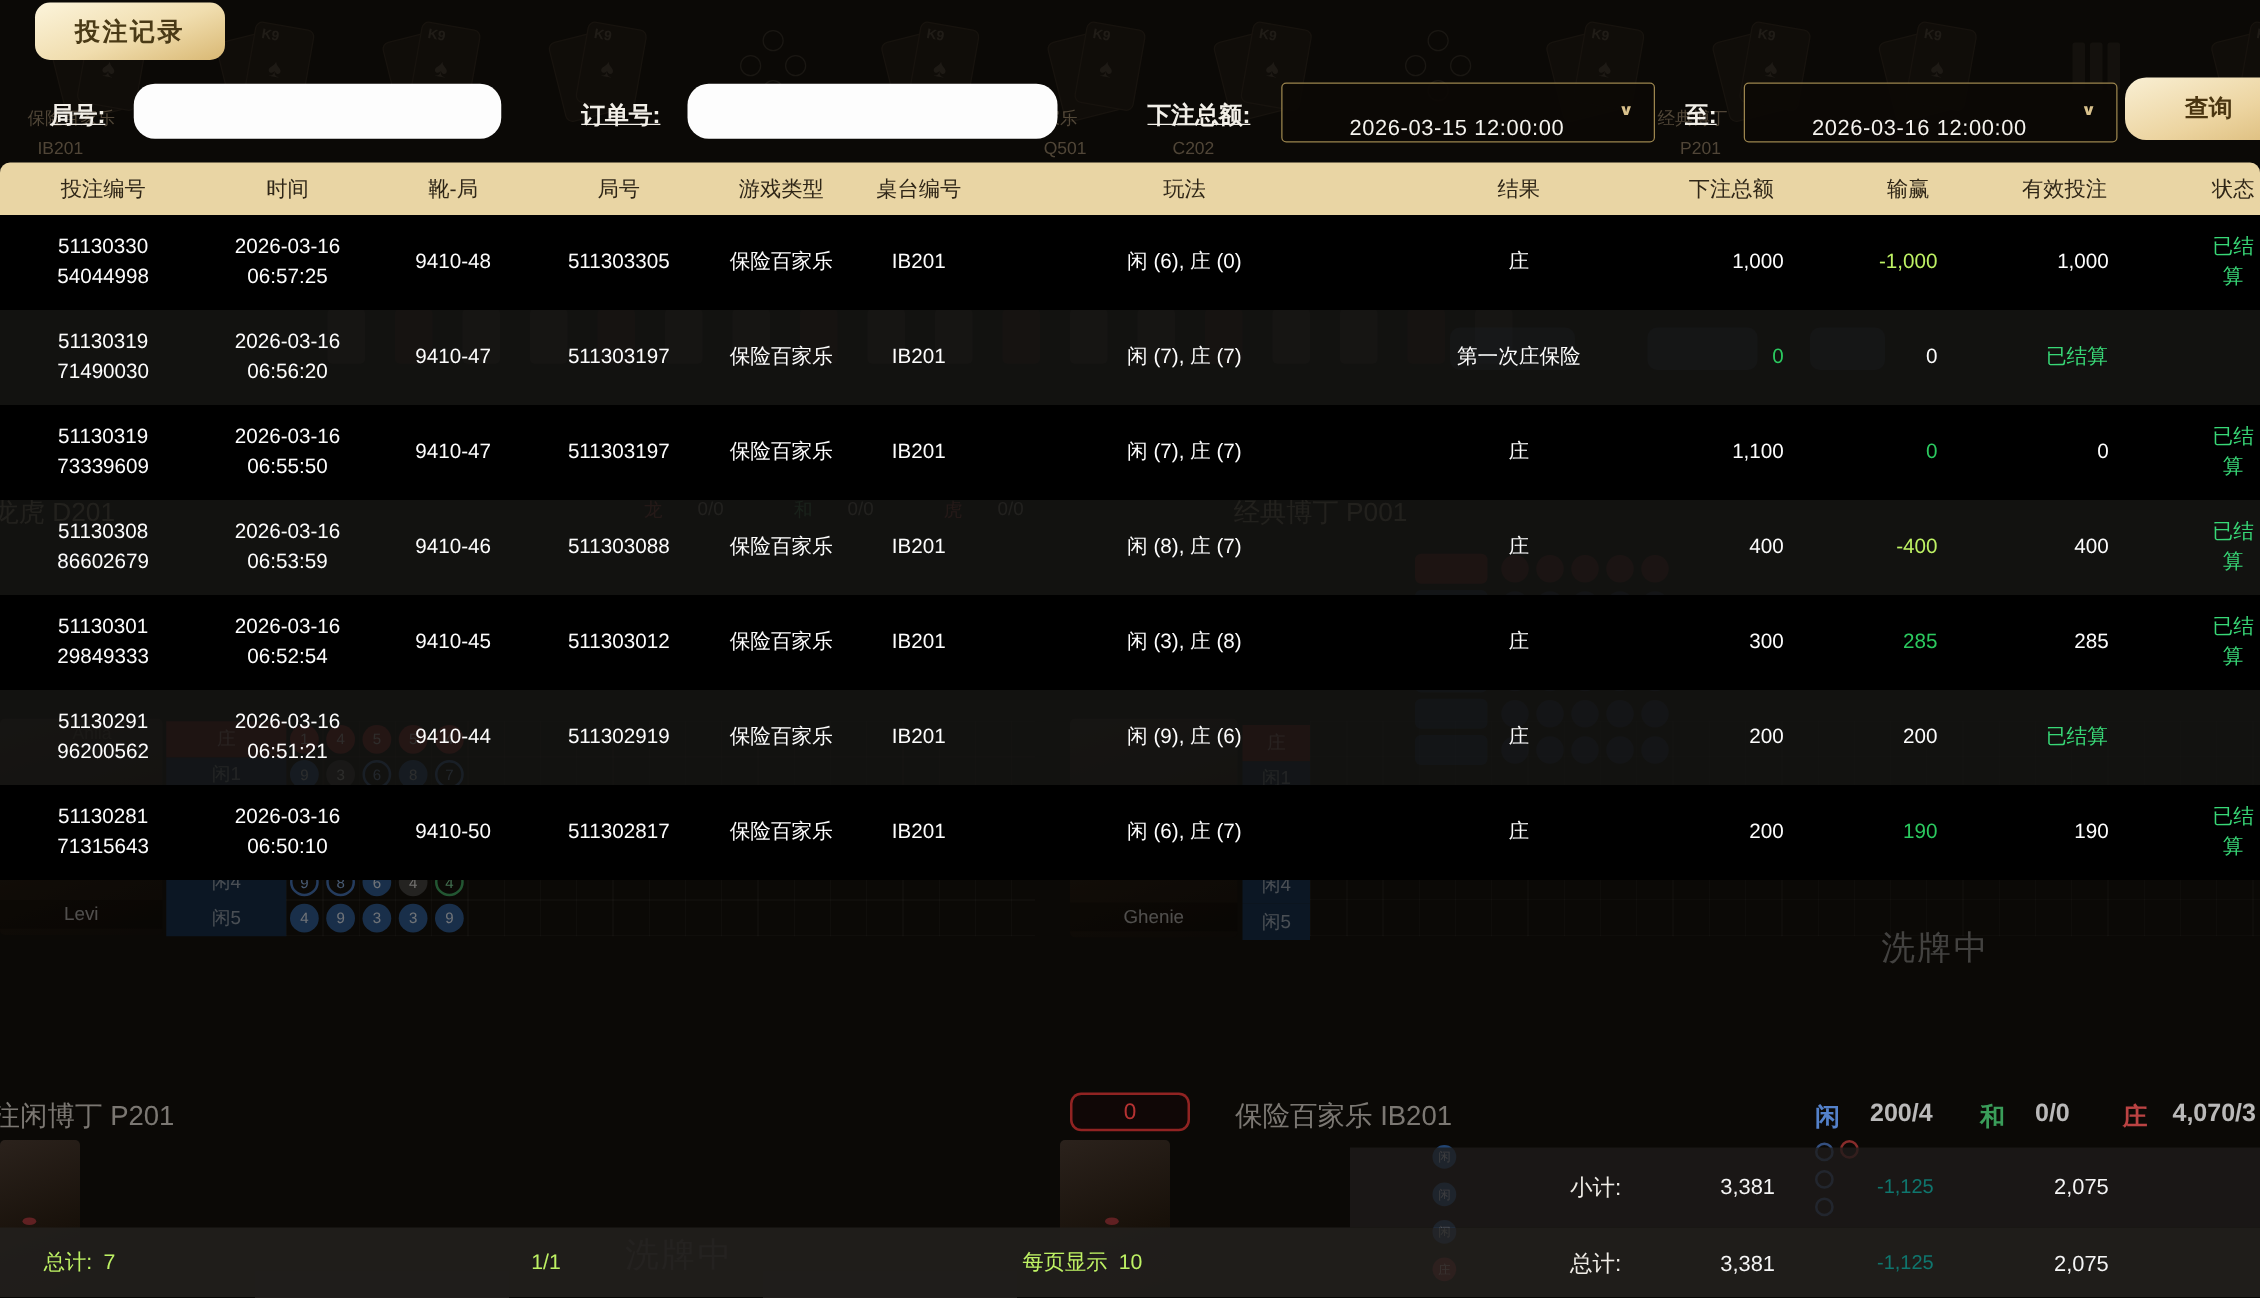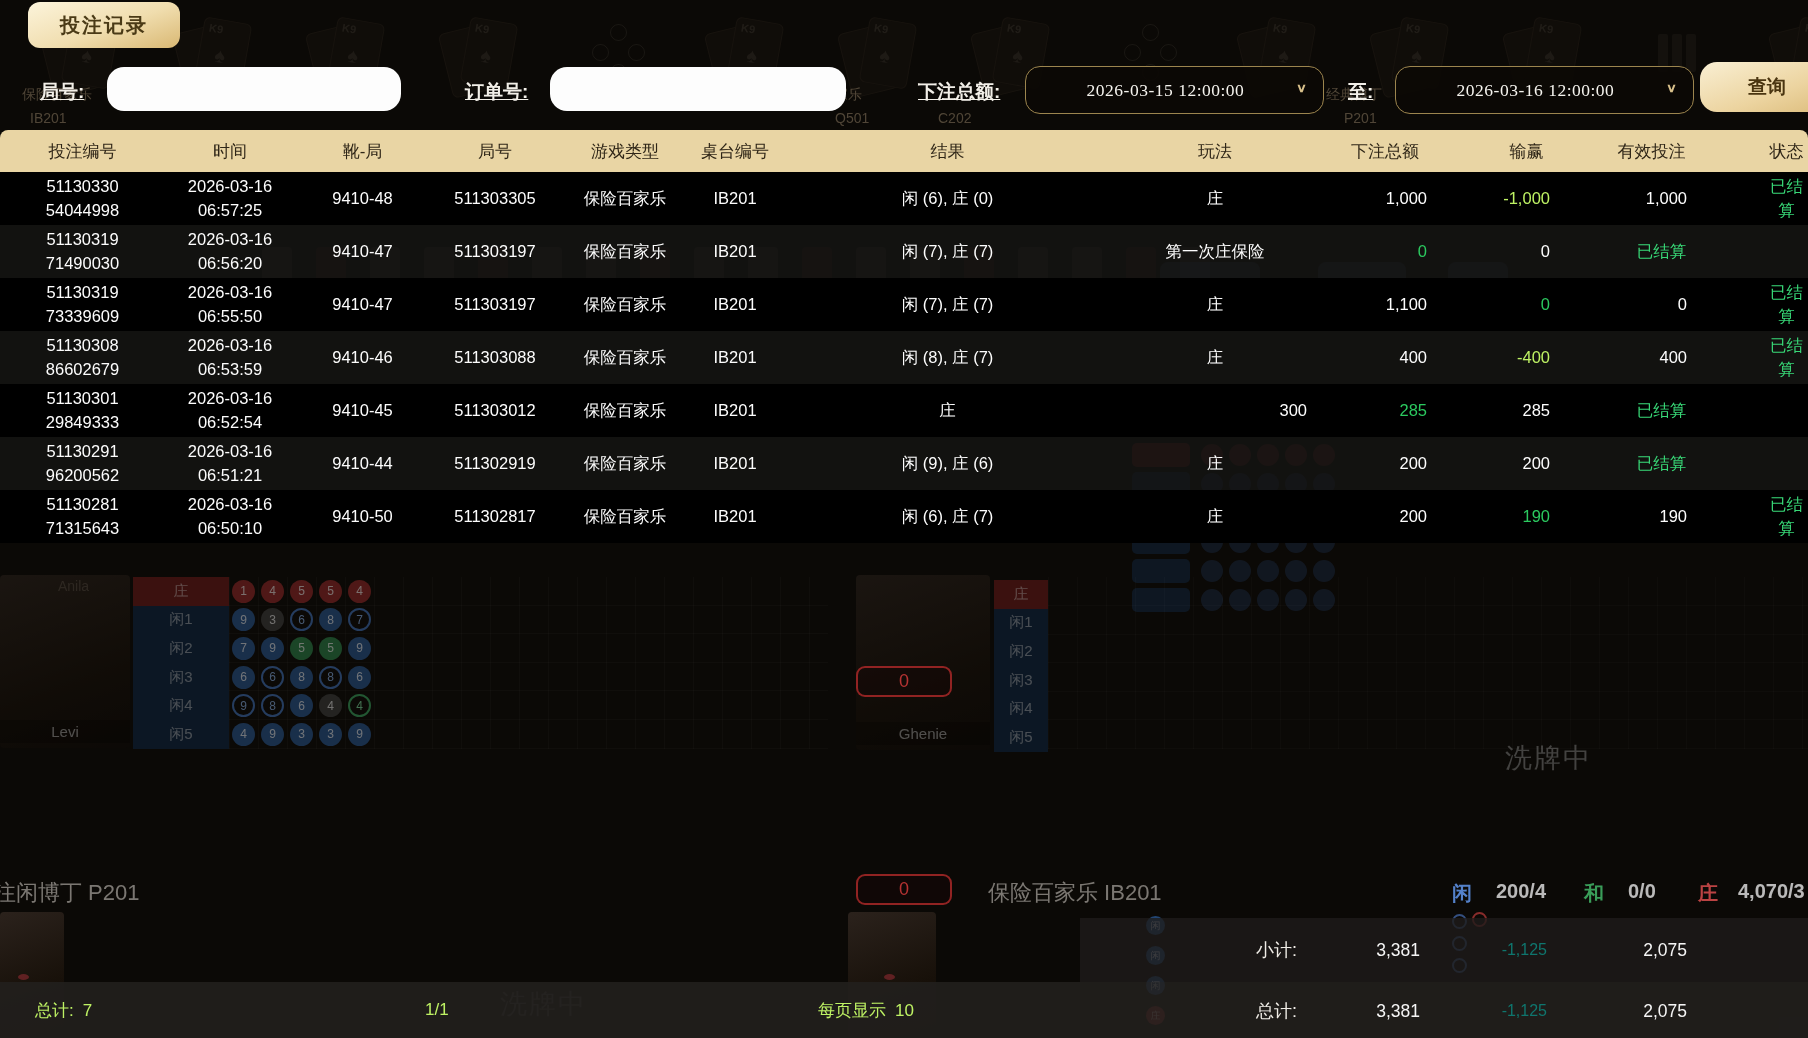--- a/index.html
+++ b/index.html
@@ -75,35 +75,35 @@
   .photoBR{left:848px;top:912px;width:88px;height:126px;}
   .lip{position:absolute;width:11px;height:6px;border-radius:50%;background:rgba(165,45,55,.5);}
   .tab{position:absolute;left:28px;top:2px;width:152px;height:46px;border-radius:12px;z-index:11;
     background:linear-gradient(160deg,#fcf4db 0%,#f0ddae 55%,#d9b873 100%);
     display:flex;align-items:center;justify-content:center;font-size:20px;font-weight:bold;color:#4a3a16;letter-spacing:2px;cursor:pointer;}
   .flabel{position:absolute;top:79px;font-size:19px;font-weight:600;color:#f2efe8;white-space:nowrap;z-index:10;text-decoration:underline;}
   .fl1{left:40px}.fl2{left:465px}.fl3{left:918px}.fl4{left:1348px}
   .txtinput{position:absolute;top:67px;width:294px;height:44px;border-radius:17px;border:none;background:#fdfdfd;
     box-sizing:border-box;padding:0 14px;font-size:17px;color:#222;z-index:10;outline:none;}
   .ti1{left:107px}.ti2{left:550px;width:296px}
-  .ddl{position:absolute;top:66px;width:297px;height:46px;border-radius:15px;border:1px solid #9c854e;
-    background:rgba(12,9,5,.92);display:flex;align-items:center;justify-content:center;z-index:10;cursor:pointer;font-family:Liberation Serif, serif;}
+  .ddl{position:absolute;top:66px;width:297px;height:46px;border-radius:4px;border:1px solid #9c854e;
+    background:rgba(12,9,5,.92);display:flex;align-items:flex-end;justify-content:center;z-index:10;cursor:pointer;}
   .dd1{left:1025px}.dd2{left:1395px}
   .ddl .val{font-size:17.5px;color:#f5f3ee;letter-spacing:.5px;margin-right:18px;}
   .chev{position:absolute;right:16px;top:12px;font-size:15px;color:#d9c18c;font-weight:bold;transform:scaleY(.8);}
   .qbtn{position:absolute;left:1700px;top:62px;width:132px;height:50px;border:none;border-radius:17px;cursor:pointer;z-index:10;
     background:linear-gradient(160deg,#f9efd3 0%,#ecd4a0 60%,#dcbc7b 100%);
     font-size:19px;font-weight:bold;color:#4a3510;text-align:left;padding-left:48px;box-sizing:border-box;
     font-family:"Liberation Sans","DejaVu Sans",sans-serif;}
   #thead{position:absolute;left:0;top:130px;width:1808px;height:42px;background:#e9d5a4;border-radius:8px 8px 0 0;z-index:10;}
   #thead,.t-row{display:grid;grid-template-columns:165px 130px 135px 130px 130px 90px 335px 200px 120px 123px 137px 113px;}
   .hcell{display:flex;align-items:center;justify-content:center;font-size:17px;color:#2f2617;box-sizing:border-box;}
   .h8{padding-left:20px}.h9{padding-left:60px}.h10{padding-left:50px}.h11{padding-left:70px}
   #tbody{position:absolute;left:0;top:172px;width:1808px;z-index:10;}
-  .t-row{height:53px;background:#000;}
+  .t-row{height:76px;background:#000;}
   .t-row.alt{background:rgba(22,21,20,.75);}
   .cell{display:flex;align-items:center;justify-content:center;font-size:16.5px;color:#fdfdfd;box-sizing:border-box;
     white-space:pre-line;text-align:center;line-height:1.45;}
   .x8,.x9,.x10{justify-content:flex-end;padding-right:8px;}
   .x11{padding-left:70px;color:#38d877;}
   .wl-red{color:#bef264;} .wl-green{color:#2bc95f;}
   
   .subband{position:absolute;left:1080px;right:0;top:918px;height:64px;background:rgba(30,28,26,.8);z-index:10;}
   .totband{position:absolute;left:1080px;right:0;top:986px;height:50px;z-index:12;}
   .sumlab{position:absolute;font-size:18px;color:#f0ede7;top:50%;transform:translateY(-50%);right:511px;}
@@ -441,22 +441,22 @@
   </div>
   <button class="qbtn">查询</button>
 
   <div id="thead">
       <div class="hcell h0">投注编号</div>
       <div class="hcell h1">时间</div>
       <div class="hcell h2">靴-局</div>
       <div class="hcell h3">局号</div>
       <div class="hcell h4">游戏类型</div>
       <div class="hcell h5">桌台编号</div>
+      <div class="hcell h7">玩法</div>
       <div class="hcell h6">结果</div>
-      <div class="hcell h7">玩法</div>
       <div class="hcell h8">下注总额</div>
       <div class="hcell h9">输赢</div>
       <div class="hcell h10">有效投注</div>
       <div class="hcell h11">状态</div>
     </div>
   <div id="tbody">
       <div class="t-row">
         <div class="cell x0">51130330
 54044998</div>
         <div class="cell x1">2026-03-16
@@ -521,20 +521,21 @@
       </div>
       <div class="t-row">
         <div class="cell x0">51130301
 29849333</div>
         <div class="cell x1">2026-03-16
 06:52:54</div>
         <div class="cell x2">9410-45</div>
         <div class="cell x3">511303012</div>
         <div class="cell x4">保险百家乐</div>
         <div class="cell x5">IB201</div>
+        <div class="cell x6">闲 (3), 庄 (8)</div>
         <div class="cell x7">庄</div>
         <div class="cell x8">300</div>
         <div class="cell x9 wl-green">285</div>
         <div class="cell x10">285</div>
         <div class="cell x11">已结算</div>
       </div>
       <div class="t-row alt">
         <div class="cell x0">51130291
 96200562</div>
         <div class="cell x1">2026-03-16

